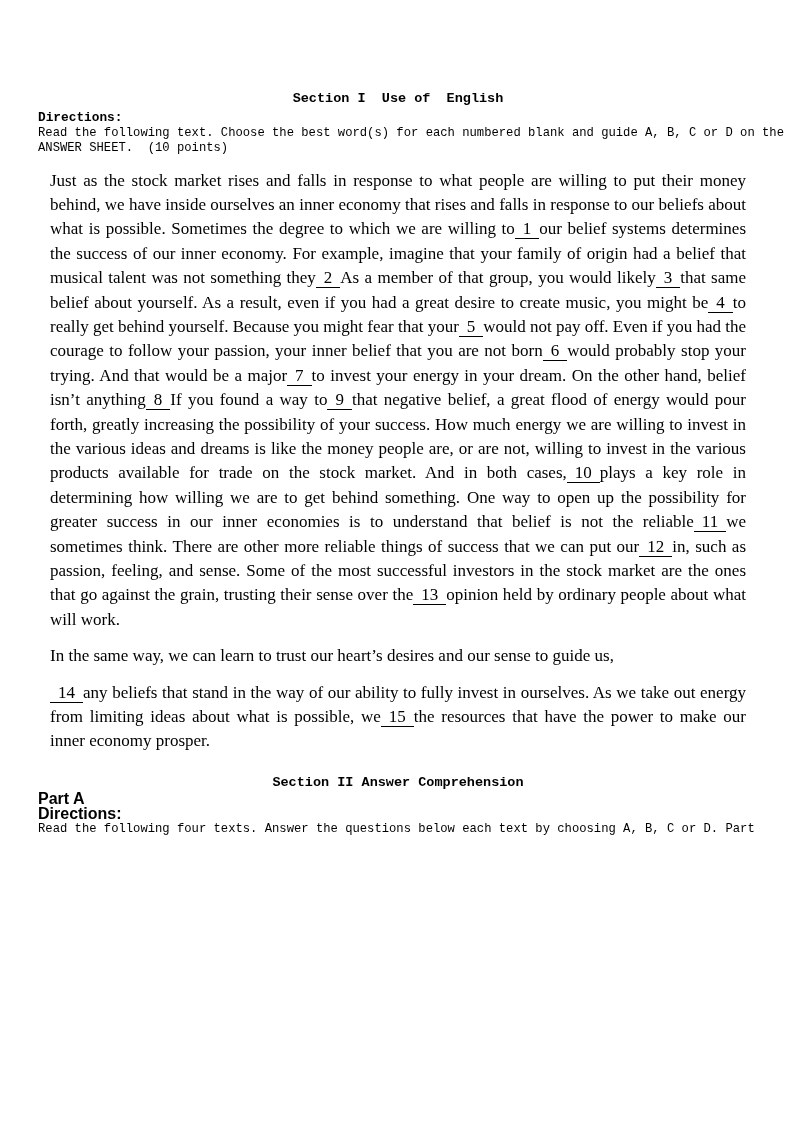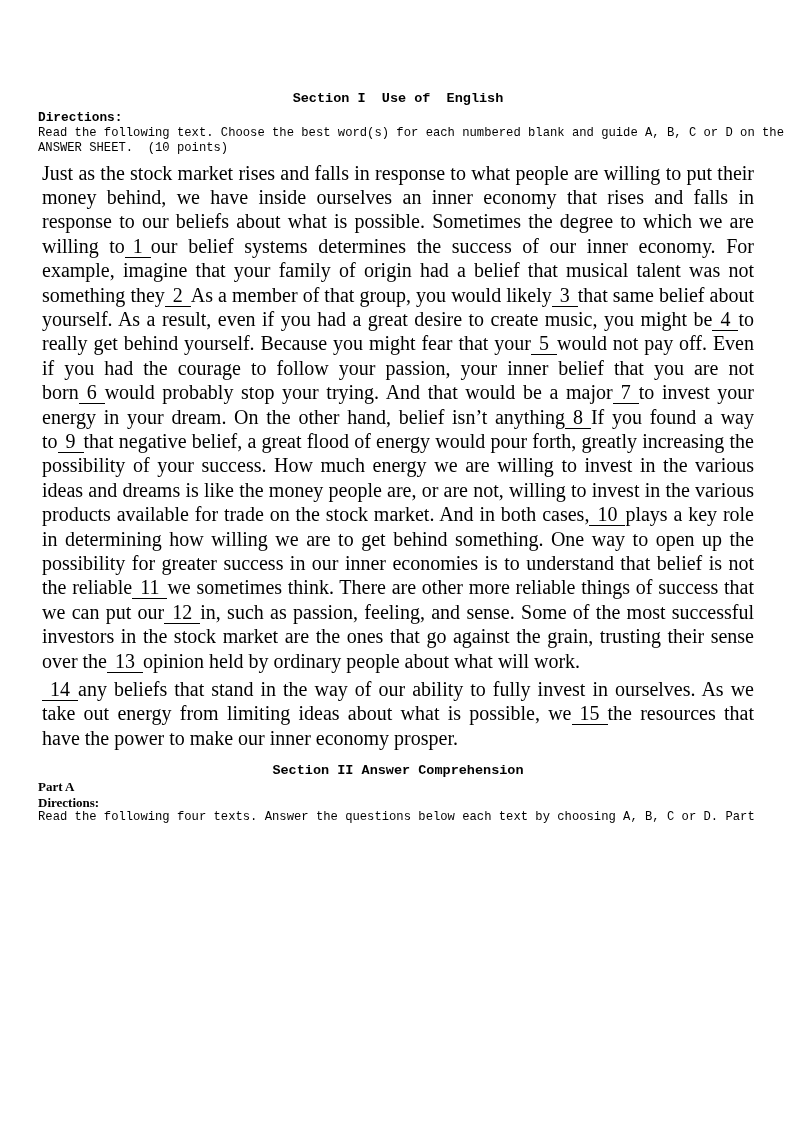--- a/index.html
+++ b/index.html
@@ -37,65 +37,66 @@
     margin-top: 3px;
   }
   .dir-line {
     font-family: "Liberation Mono", "DejaVu Sans Mono", monospace;
     font-size: 12.2px;
     line-height: 15.5px;
     white-space: pre;
   }
 
   .cloze-p {
-    margin: 4px;
+    margin: 12px;
     font-family: "Liberation Serif", "DejaVu Serif", serif;
-    font-size: 20px;
+    font-size: 17px;
     line-height: 24.4px;
     text-align: justify;
   }
   .blank {
     border-bottom: 1px solid #000;
     padding: 0 8px;
   }
 
   .options { margin-top: 2px; }
   .opt-row {
     display: grid;
     grid-template-columns: 138px 140px 139px auto;
     font-family: "Liberation Serif", "DejaVu Serif", serif;
     font-size: 15px;
     line-height: 25px;
     white-space: nowrap;
   }
 
   .s2-heading { margin-top: 9px; }
   .foot-label {
-    font-family: Liberation Serif, serif;
+    font-family: Liberation Sans, sans-serif;
     font-weight: bold;
-    font-size: 13px;
+    font-size: 16px;
     line-height: 15.6px;
   }
 </style>
 </head>
 <body>
 
 <div class="page">
 
 
   <div class="s-heading">Section I  Use of  English</div>
 
   <div class="dir-label">Directions:</div>
 
   <div class="dir-line">Read the following text. Choose the best word(s) for each numbered blank and guide A, B, C or D on the</div>
 
   <div class="dir-line">ANSWER SHEET.  (10 points)</div>
 
   <div>
       <p class="cloze-p">Just as the stock market rises and falls in response to what people are willing to put their money behind, we have inside ourselves an inner economy that rises and falls in response to our beliefs about what is possible. Sometimes the degree to which we are willing to<span class="blank">1</span>our belief systems determines the success of our inner economy. For example, imagine that your family of origin had a belief that musical talent was not something they<span class="blank">2</span>As a member of that group, you would likely<span class="blank">3</span>that same belief about yourself. As a result, even if you had a great desire to create music, you might be<span class="blank">4</span>to really get behind yourself. Because you might fear that your<span class="blank">5</span>would not pay off. Even if you had the courage to follow your passion, your inner belief that you are not born<span class="blank">6</span>would probably stop your trying. And that would be a major<span class="blank">7</span>to invest your energy in your dream. On the other hand, belief isn’t anything<span class="blank">8</span>If you found a way to<span class="blank">9</span>that negative belief, a great flood of energy would pour forth, greatly increasing the possibility of your success. How much energy we are willing to invest in the various ideas and dreams is like the money people are, or are not, willing to invest in the various products available for trade on the stock market. And in both cases,<span class="blank">10</span>plays a key role in determining how willing we are to get behind something. One way to open up the possibility for greater success in our inner economies is to understand that belief is not the reliable<span class="blank">11</span>we sometimes think. There are other more reliable things of success that we can put our<span class="blank">12</span>in, such as passion, feeling, and sense. Some of the most successful investors in the stock market are the ones that go against the grain, trusting their sense over the<span class="blank">13</span>opinion held by ordinary people about what will work.</p>
+      <p class="cloze-p">In the same way, we can learn to trust our heart’s desires and our sense to guide us,</p>
       <p class="cloze-p"><span class="blank">14</span>any beliefs that stand in the way of our ability to fully invest in ourselves. As we take out energy from limiting ideas about what is possible, we<span class="blank">15</span>the resources that have the power to make our inner economy prosper.</p>
     </div>
 
   <div class="options">
       <div class="opt-row"></div>
       <div class="opt-row"></div>
       <div class="opt-row"></div>
       <div class="opt-row"></div>
       <div class="opt-row"></div>
       <div class="opt-row"></div>

